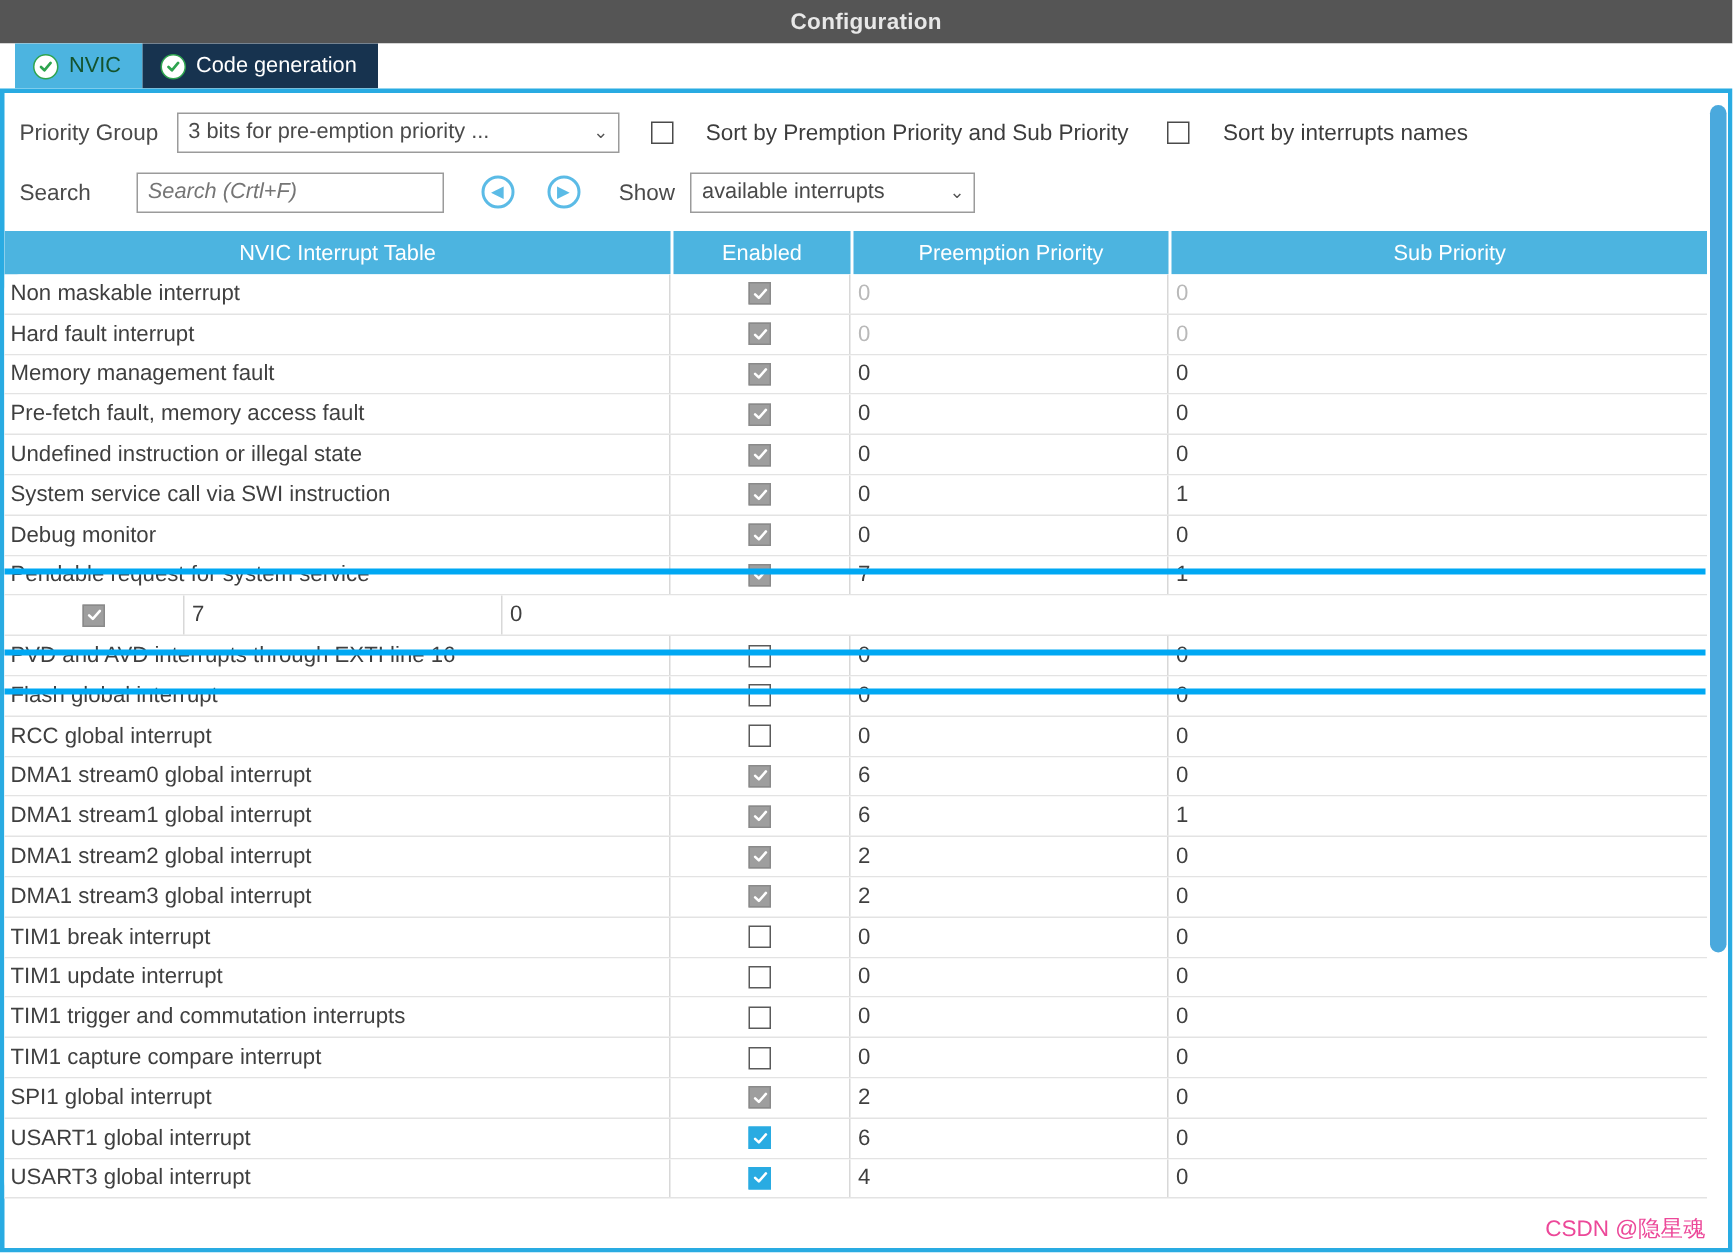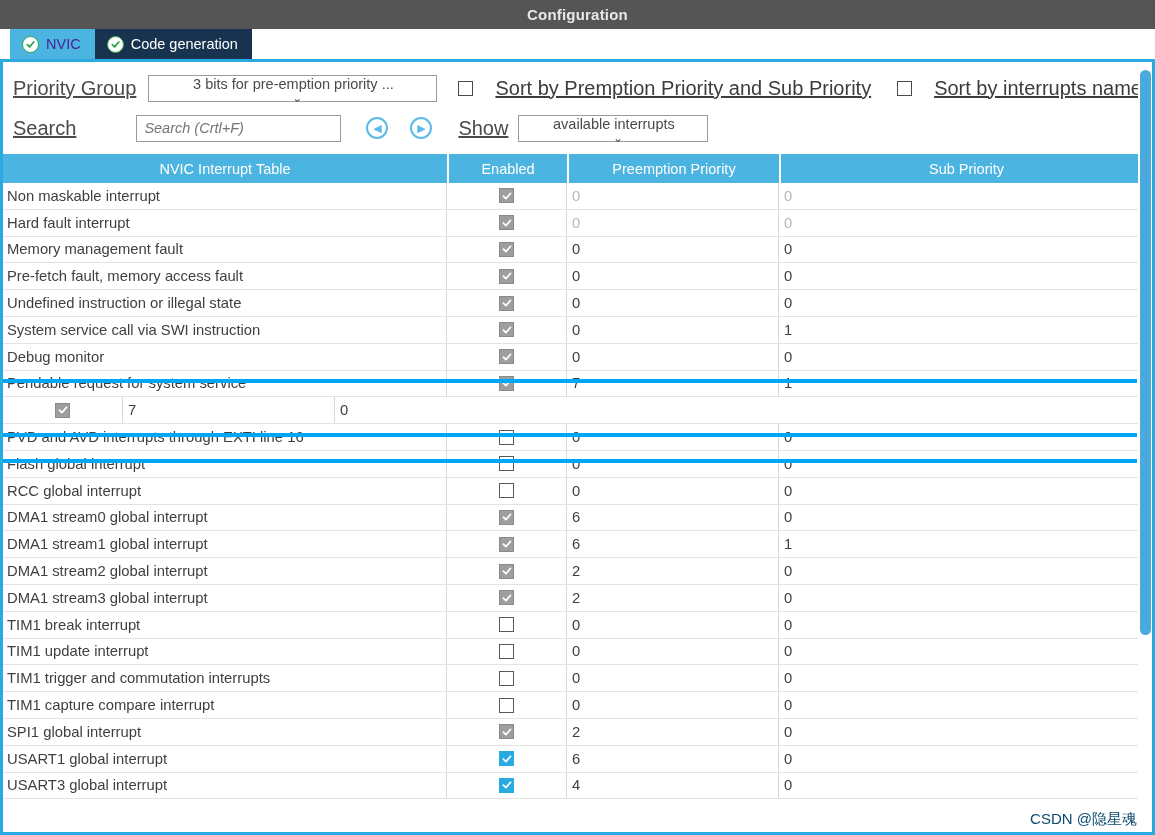--- a/index.html
+++ b/index.html
@@ -42,21 +42,21 @@
     display: flex;
     align-items: center;
     gap: 7px;
     padding: 0 14px 0 12px;
     font-size: 14.5px;
     box-sizing: border-box;
     white-space: nowrap;
   }
   .tab.active {
     background: #4cb4e0;
-    color: #4c1d95;
+    color: #14532d;
   }
   .tab.inactive {
     background: #17334f;
     color: #ffffff;
   }
   .tick {
     width: 15px; height: 15px;
     border-radius: 50%;
     background: #ffffff;
     border: 1.5px solid #2ea44f;
@@ -84,56 +84,54 @@
     box-sizing: border-box;
   }
   .trow {
     display: flex;
     align-items: center;
     height: 40px;
     padding-left: 10px;
     box-sizing: border-box;
   }
   .lbl {
-    font-size: 20px;
+    font-size: 15px;
     color: #4a4a4a;
     white-space: nowrap;
-    text-decoration: underline;
   }
   .lbl.strong { color: #3c3c3c; }
 
   .combo {
     border: 1px solid #9b9b9b;
     background: #ffffff;
     height: 27px;
     display: flex;
     align-items: center;
     justify-content: space-between;
     padding: 0 6px 0 7px;
     box-sizing: border-box;
     font-size: 14.5px;
     color: #4a4a4a;
     cursor: pointer;
-    flex-direction: column;
   }
   .combo .caret {
     margin-left: 8px;
     color: #555;
     font-size: 12px;
     line-height: 1;
   }
   #priority-combo { width: 295px; margin-left: 12px; }
   #show-combo { width: 190px; margin-left: 10px; }
 
   .txtinput {
     border: 1px solid #9b9b9b;
     background: #ffffff;
     height: 27px;
     width: 205px;
-    margin-left: 60px;
+    margin-left: 30px;
     box-sizing: border-box;
     padding: 0 7px;
     font-size: 14.5px;
     font-family: "Liberation Sans", sans-serif;
     font-style: italic;
     color: #a16207;
     outline: none;
   }
 
   .navbtn {
@@ -266,21 +264,21 @@
     border-radius: 6px;
     background: #4aa9dd;
   }
 
   
   .watermark {
     position: absolute;
     right: 18px;
     bottom: 6px;
     font-size: 15px;
-    color: #0c4a6e;
+    color: #ec4899;
     z-index: 10;
     pointer-events: none;
     white-space: nowrap;
   }
 </style>
 </head>
 <body>
 
 <div class="titlebar">
   <span>Configuration</span>

